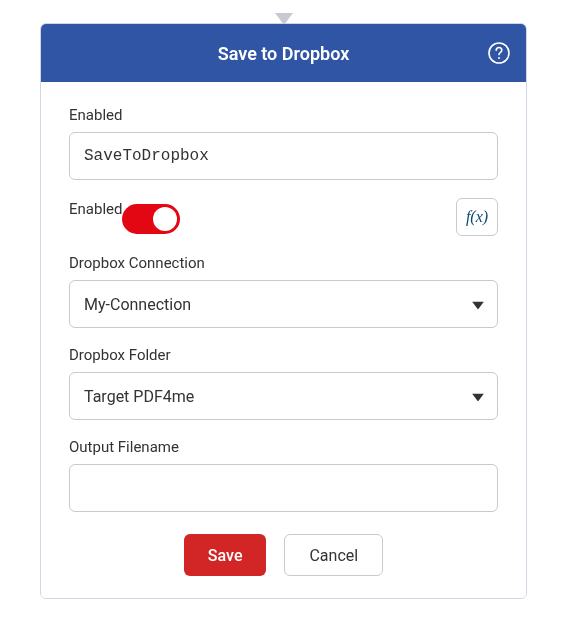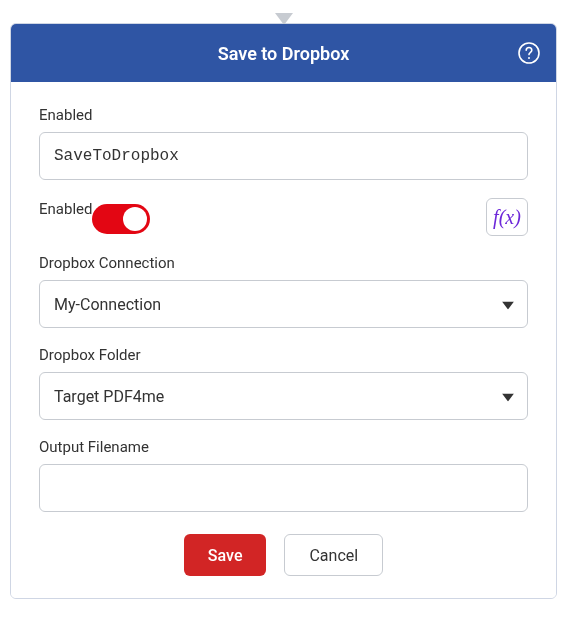--- a/index.html
+++ b/index.html
@@ -13,21 +13,21 @@
       padding: 10px;
     }
     .top-arrow {
       text-align: center;
       margin-bottom: -6px;
     }
     .top-arrow svg {
       display: inline-block;
     }
     .card {
-      width: 547px;
+      width: 487px;
       border: 1px solid #cfd6e4;
       border-radius: 6px;
       overflow: hidden;
       margin: 0 auto;
     }
     .header {
       background: #2f55a4;
       color: #ffffff;
       height: 58px;
       display: flex;
@@ -102,24 +102,24 @@
     }
     .fx-button {
       width: 42px;
       height: 38px;
       border: 1px solid #c7cbd1;
       border-radius: 6px;
       background: #ffffff;
       display: flex;
       align-items: center;
       justify-content: center;
-      font-size: 20px;
+      font-size: 16px;
       font-style: italic;
       font-family: Georgia, 'Times New Roman', serif;
-      color: #6d28d9;
+      color: #0c4a6e;
       cursor: pointer;
     }
     .select-wrap {
       position: relative;
       width: 100%;
     }
     .select {
       width: 100%;
       height: 48px;
       border: 1px solid #c7cbd1;

